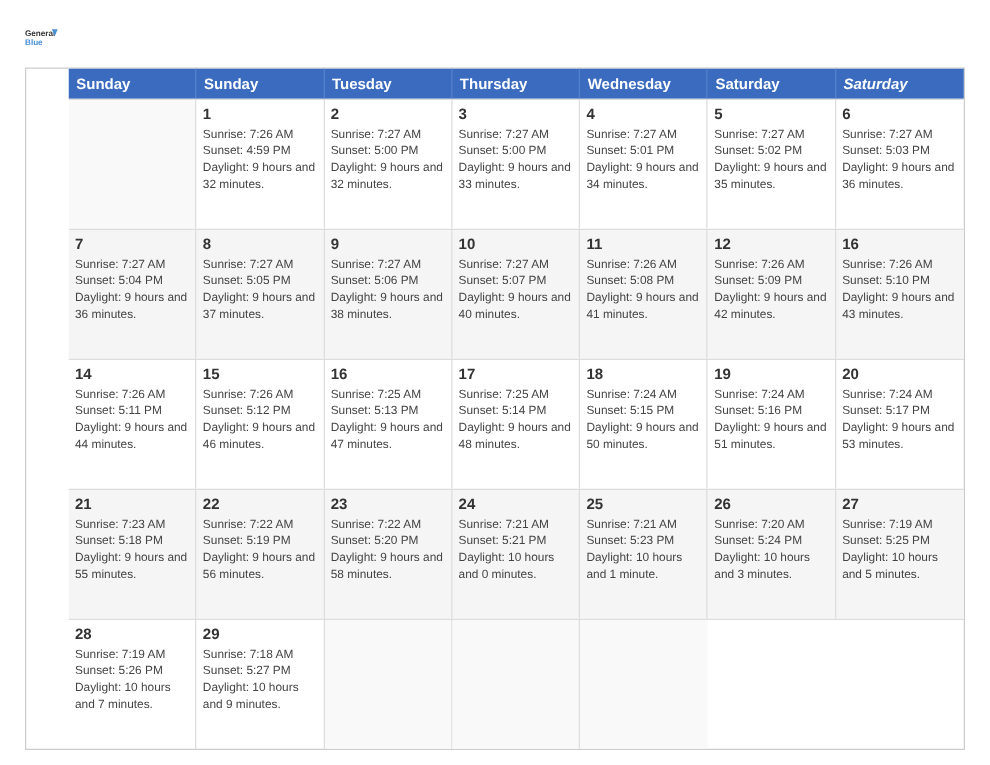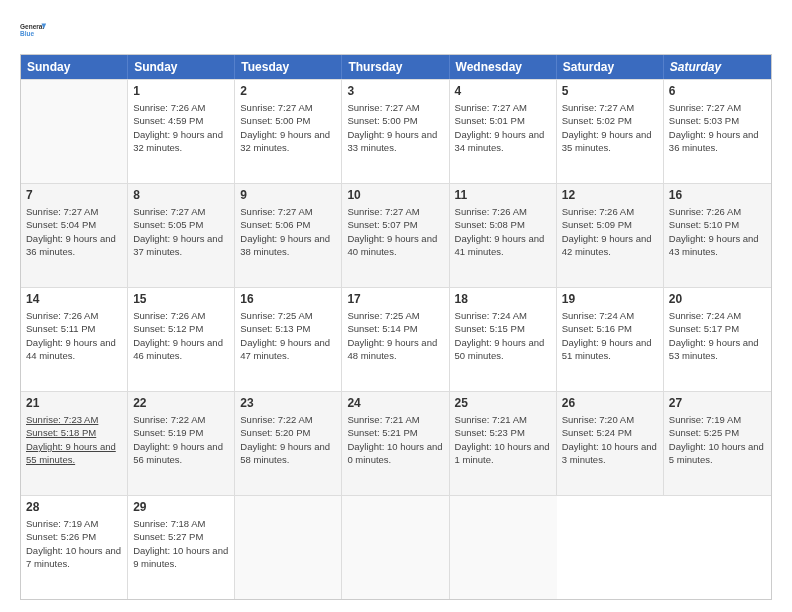--- a/index.html
+++ b/index.html
@@ -43,20 +43,21 @@
     }
     .subtitle {
       font-size: 14px;
       color: #555;
     }
     .calendar {
       flex: 1;
       display: flex;
       flex-direction: column;
       border: 1px solid #ccc;
+      padding-left: 34px;
     }
     .cal-header {
       display: grid;
       grid-template-columns: repeat(7, 1fr);
       background: #3a6bbf;
     }
     .cal-header-cell {
       color: #fff;
       font-size: 12px;
       font-weight: bold;
@@ -251,21 +252,21 @@
           <div class="cal-cell">
             <div class="day-num">20</div>
             <div class="day-info" style="white-space: pre-line;">Sunrise: 7:24 AM
 Sunset: 5:17 PM
 Daylight: 9 hours and 53 minutes.</div>
           </div>
         </div>
         <div class="cal-row row-shade">
           <div class="cal-cell">
             <div class="day-num">21</div>
-            <div class="day-info" style="white-space: pre-line; text-decoration: underline;">Sunrise: 7:23 AM
+            <div class="day-info" style="white-space: pre-line;">Sunrise: 7:23 AM
 Sunset: 5:18 PM
 Daylight: 9 hours and 55 minutes.</div>
           </div>
           <div class="cal-cell">
             <div class="day-num">22</div>
             <div class="day-info" style="white-space: pre-line;">Sunrise: 7:22 AM
 Sunset: 5:19 PM
 Daylight: 9 hours and 56 minutes.</div>
           </div>
           <div class="cal-cell">

